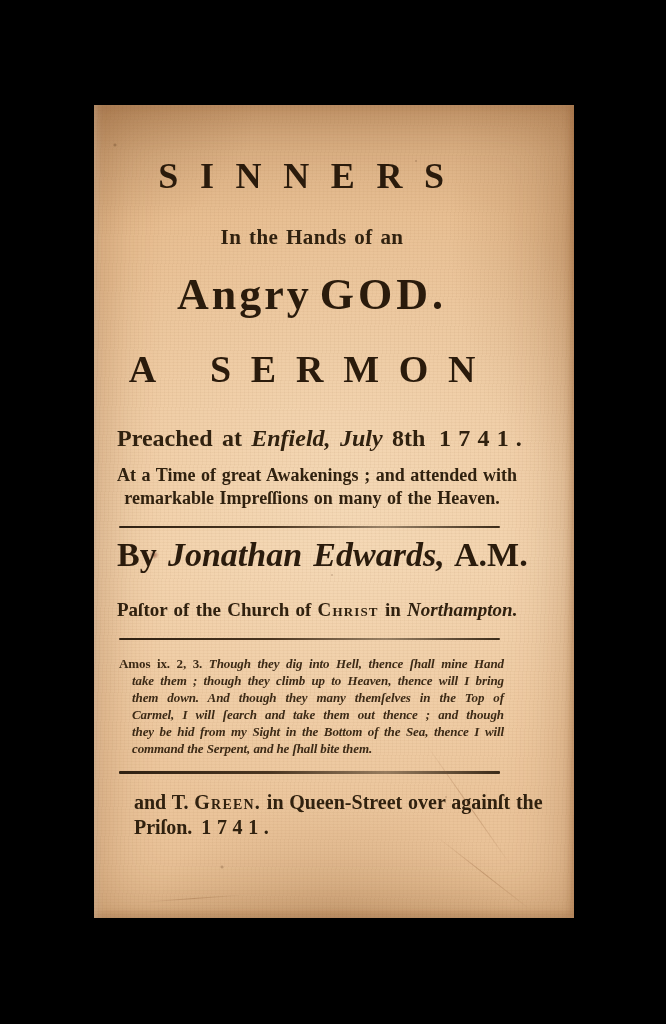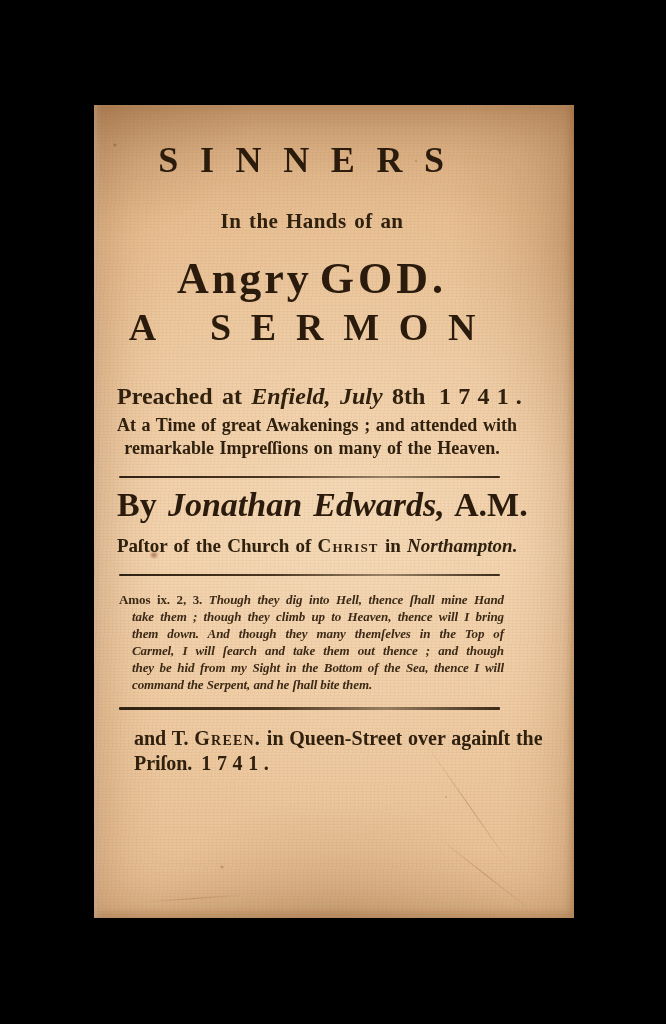--- a/index.html
+++ b/index.html
@@ -53,21 +53,21 @@
     background:
       repeating-linear-gradient(0deg,  rgba(150,100,50,0.05) 0 1px, rgba(0,0,0,0) 1px 3px),
       repeating-linear-gradient(92deg, rgba(120,80,40,0.04) 0 1px, rgba(0,0,0,0) 1px 4px);
     pointer-events: none;
   }
 
   .col {
     position: relative;
     margin-left: 23px;
     width: 390px;
-    padding-top: 36px;
+    padding-top: 52px;
     text-align: center;
   }
   .col > * { margin: 0; }
 
   .nowrap { white-space: nowrap; }
   .it { font-style: italic; }
   .sc { font-variant: small-caps; letter-spacing: 0.06em; }
 
   .t-sinners {
     font-size: 36px; line-height: 38px; font-weight: bold;
@@ -78,50 +78,51 @@
     font-size: 21px; line-height: 25px; font-weight: bold;
     letter-spacing: 0.02em; word-spacing: 0.10em;
   }
   .t-angry {
     margin-top: 19px;
     font-size: 44px; line-height: 52px; font-weight: bold;
     letter-spacing: 3px; color: #2a1b0c;
   }
   .t-angry .god { margin-left: 0.18em; letter-spacing: 4px; }
   .t-sermon {
+    margin-top: 26px;
     font-size: 38px; line-height: 44px; font-weight: bold;
     letter-spacing: 0.52em; word-spacing: 0.18em; color: #2a1b0c;
   }
   .t-preached {
     margin-top: 32px;
     font-size: 24px; line-height: 31px; font-weight: bold;
     word-spacing: 0.14em;
   }
   .t-preached .year { letter-spacing: 0.30em; margin-left: 0.18em; }
   .t-occasion {
-    margin-top: 2px;
+    margin-top: 10px;
     font-size: 18px; line-height: 23px; font-weight: bold;
     word-spacing: 0.06em;
   }
   .rule {
     height: 2px; width: 381px;
     margin: 16px 0 0 2px;
     background: linear-gradient(90deg, #2f2112, #4a3520 40%, #33241375 70%, #3a2a18);
     border-radius: 1px;
   }
   .rule-1 { margin-top: 16px; }
   .rule-2 { margin-top: 16px; }
   .rule-3 { margin-top: 14px; height: 3px; }
   .t-byline {
     margin-top: 5px;
     font-size: 34px; line-height: 43px; font-weight: bold;
     color: #2a1b0c; word-spacing: 0.08em;
   }
   .t-pastor {
-    margin-top: 7px;
+    margin-top: 21px;
     font-size: 19px; line-height: 25px; font-weight: bold;
     word-spacing: 0.08em;
     font-family: Liberation Serif, serif;
   }
   .epigraph {
     margin-top: 15px;
     margin-left: 2px;
     width: 385px;
     font-size: 13px; line-height: 17px; font-weight: bold;
     color: #3c2a16;

